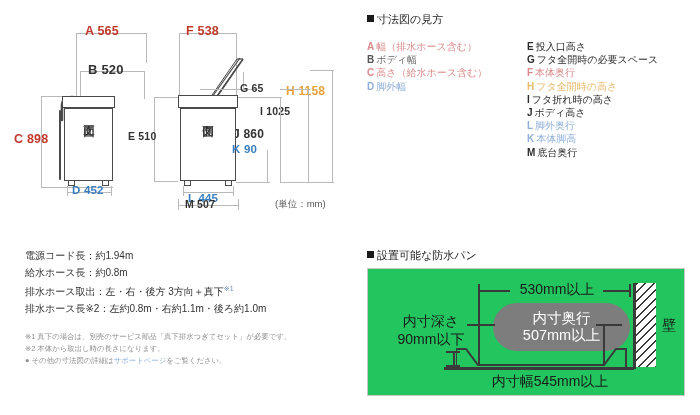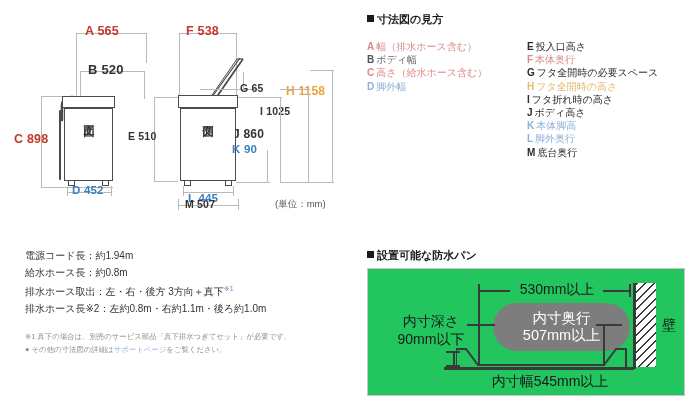--- a/index.html
+++ b/index.html
@@ -22,21 +22,21 @@
   .gline { position: absolute; background: #b9b9b9; }
   .gline.h { height: 1px; }
   .gline.v { width: 1px; }
   .bline { position: absolute; background: #4a4a4a; }
   .bline.h { height: 1px; }
   .bline.v { width: 1px; }
 
   
   .sec-head {
     font-size: 11px;
-    font-weight: bold;
+    font-weight: normal;
     color: #1a1a1a;
     white-space: nowrap;
   }
   .sec-head .sq {
     display: inline-block;
     width: 7px; height: 7px;
     background: #1a1a1a;
     margin-right: 3px;
     vertical-align: 1px;
   }
@@ -256,39 +256,39 @@
       <div class="legend-item">
         <b style="color:#8fb0d8;">D</b><span style="color:#8fb0d8;">脚外幅</span>
       </div>
     </div>
 
     <div class="abs" style="left:160px;top:28px;width:160px;">
       <div class="legend-item">
         <b style="color:#2b2b2b;">E</b><span style="color:#2b2b2b;">投入口高さ</span>
       </div>
       <div class="legend-item">
+        <b style="color:#2b2b2b;">G</b><span style="color:#2b2b2b;">フタ全開時の必要スペース</span>
+      </div>
+      <div class="legend-item">
         <b style="color:#d98b8b;">F</b><span style="color:#d98b8b;">本体奥行</span>
       </div>
       <div class="legend-item">
-        <b style="color:#2b2b2b;">G</b><span style="color:#2b2b2b;">フタ全開時の必要スペース</span>
-      </div>
-      <div class="legend-item">
         <b style="color:#e8b96a;">H</b><span style="color:#e8b96a;">フタ全開時の高さ</span>
       </div>
       <div class="legend-item">
         <b style="color:#2b2b2b;">I</b><span style="color:#2b2b2b;">フタ折れ時の高さ</span>
       </div>
       <div class="legend-item">
         <b style="color:#2b2b2b;">J</b><span style="color:#2b2b2b;">ボディ高さ</span>
       </div>
       <div class="legend-item">
+        <b style="color:#8fb0d8;">L</b><span style="color:#8fb0d8;">脚外奥行</span>
+      </div>
+      <div class="legend-item">
         <b style="color:#8fb0d8;">K</b><span style="color:#8fb0d8;">本体脚高</span>
-      </div>
-      <div class="legend-item">
-        <b style="color:#8fb0d8;">L</b><span style="color:#8fb0d8;">脚外奥行</span>
       </div>
       <div class="legend-item">
         <b style="color:#2b2b2b;">M</b><span style="color:#2b2b2b;">底台奥行</span>
       </div>
     </div>
   </div>
 
   <div class="abs" style="left:25px;top:248px;width:320px;height:120px;">
     <div class="spec-line">
       <span>電源コード長：約1.94m</span>
@@ -300,20 +300,23 @@
       <span>排水ホース取出：左・右・後方 3方向＋真下</span><sup>※1</sup>
     </div>
     <div class="spec-line">
       <span>排水ホース長※2：左約0.8m・右約1.1m・後ろ約1.0m</span>
     </div>
 
     <div style="height:14px;"></div>
 
     <div class="note-line">
       <span>※1 真下の場合は、別売のサービス部品「真下排水つぎてセット」が必要です。</span>
+    </div>
+    <div class="note-line">
+      <span>※2 本体から取出し時の長さになります。</span>
     </div>
     <div class="note-line" style="margin-top:1px;">
       <span>● その他の寸法図の詳細は</span><span class="lnk">サポートページ</span><span>をご覧ください。</span>
     </div>
   </div>
 
   <div class="abs" style="left:367px;top:248px;width:320px;height:160px;">
 
     <div class="sec-head" style="position:absolute;left:0;top:0;">
       <span class="sq"></span><span>設置可能な防水パン</span>

